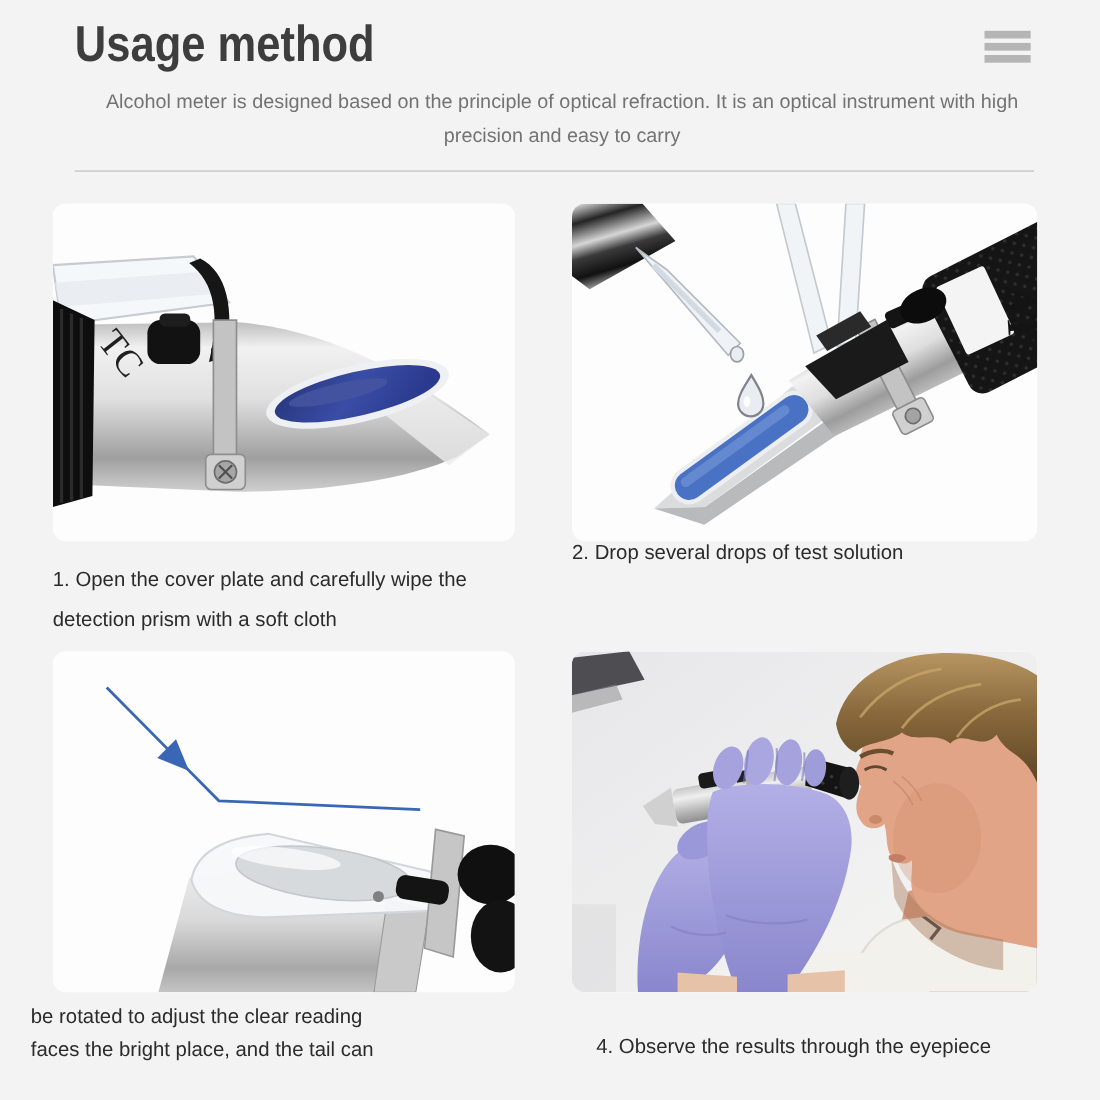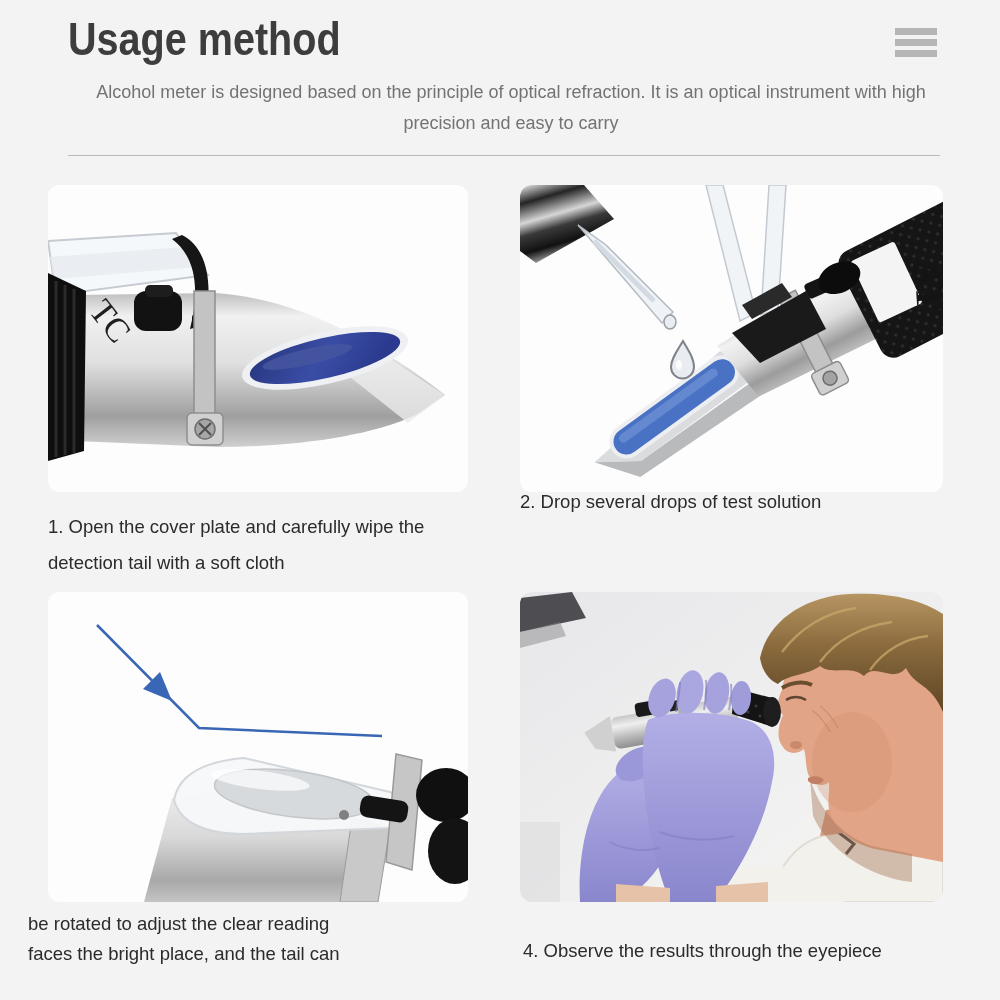--- a/index.html
+++ b/index.html
@@ -27,21 +27,21 @@
   .c2{left:520px;top:185px;width:423px;height:307px}
   .c3{left:48px;top:592px;width:420px;height:310px}
   .c4{left:520px;top:592px;width:423px;height:310px}
   .card svg{display:block;width:100%;height:100%}
   .cap{
     position:absolute;text-align:left;color:#2b2b2b;font-size:18.5px;
   }
   .cap1{left:48px;top:509px;width:420px;line-height:36px}
   .cap2{left:520px;top:484px;width:423px;line-height:36px}
   .cap3{left:28px;top:909px;width:440px;line-height:30px}
-  .cap4{left:523px;top:936px;width:413px;line-height:30px}
+  .cap4{left:542px;top:936px;width:413px;line-height:30px}
 </style>
 </head>
 <body>
 
 <h1 class="title">Usage method</h1>
 
 <div class="menu">
   <span class="bar"></span>
   <span class="bar"></span>
   <span class="bar"></span>
@@ -287,21 +287,21 @@
     <ellipse cx="221" cy="106" rx="10" ry="17" transform="rotate(4 221 106)" fill="#9f9cda"></ellipse>
     <path d="M156,120 C158,108 160,98 160,90 M184,118 C186,106 187,96 186,88 M209,118 C211,108 212,100 211,92" fill="none" stroke="#7d79bd" stroke-width="2" opacity="0.6"></path>
     <path d="M140,240 C160,248 190,250 214,244 M90,250 C104,258 124,260 140,256" fill="none" stroke="#7d79bd" stroke-width="2" opacity="0.5"></path>
     <path d="M96,292 L150,296 L150,310 L96,310 Z M196,294 L248,290 L248,310 L196,310 Z" fill="#e6c3a8"></path>
   </g>
 </svg>
 </figure>
 
 <div class="cap cap1">
   <div>1. Open the cover plate and carefully wipe the</div>
-  <div>detection tail with a soft cloth</div>
+  <div>detection prism with a soft cloth</div>
 </div>
 <div class="cap cap2">
   <div>2. Drop several drops of test solution</div>
 </div>
 <div class="cap cap3">
   <div>be rotated to adjust the clear reading</div>
   <div>faces the bright place, and the tail can</div>
 </div>
 <div class="cap cap4">
   <div>4. Observe the results through the eyepiece</div>

